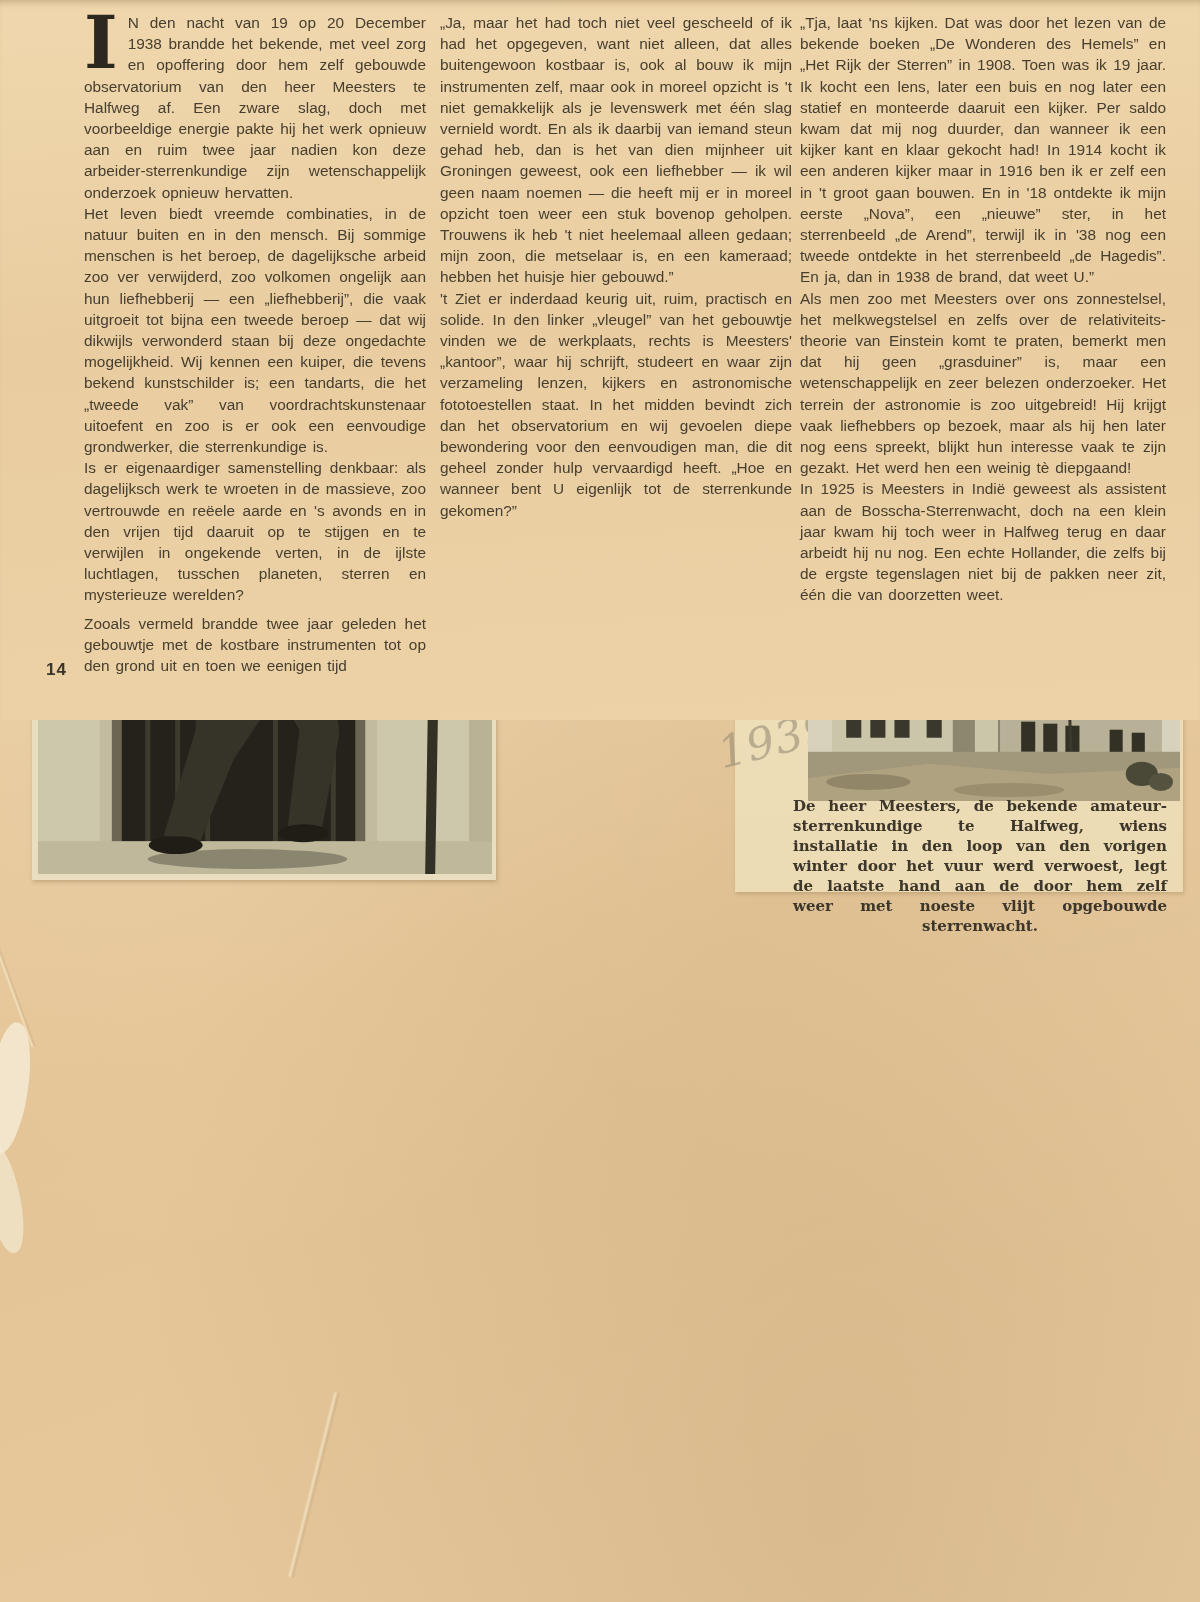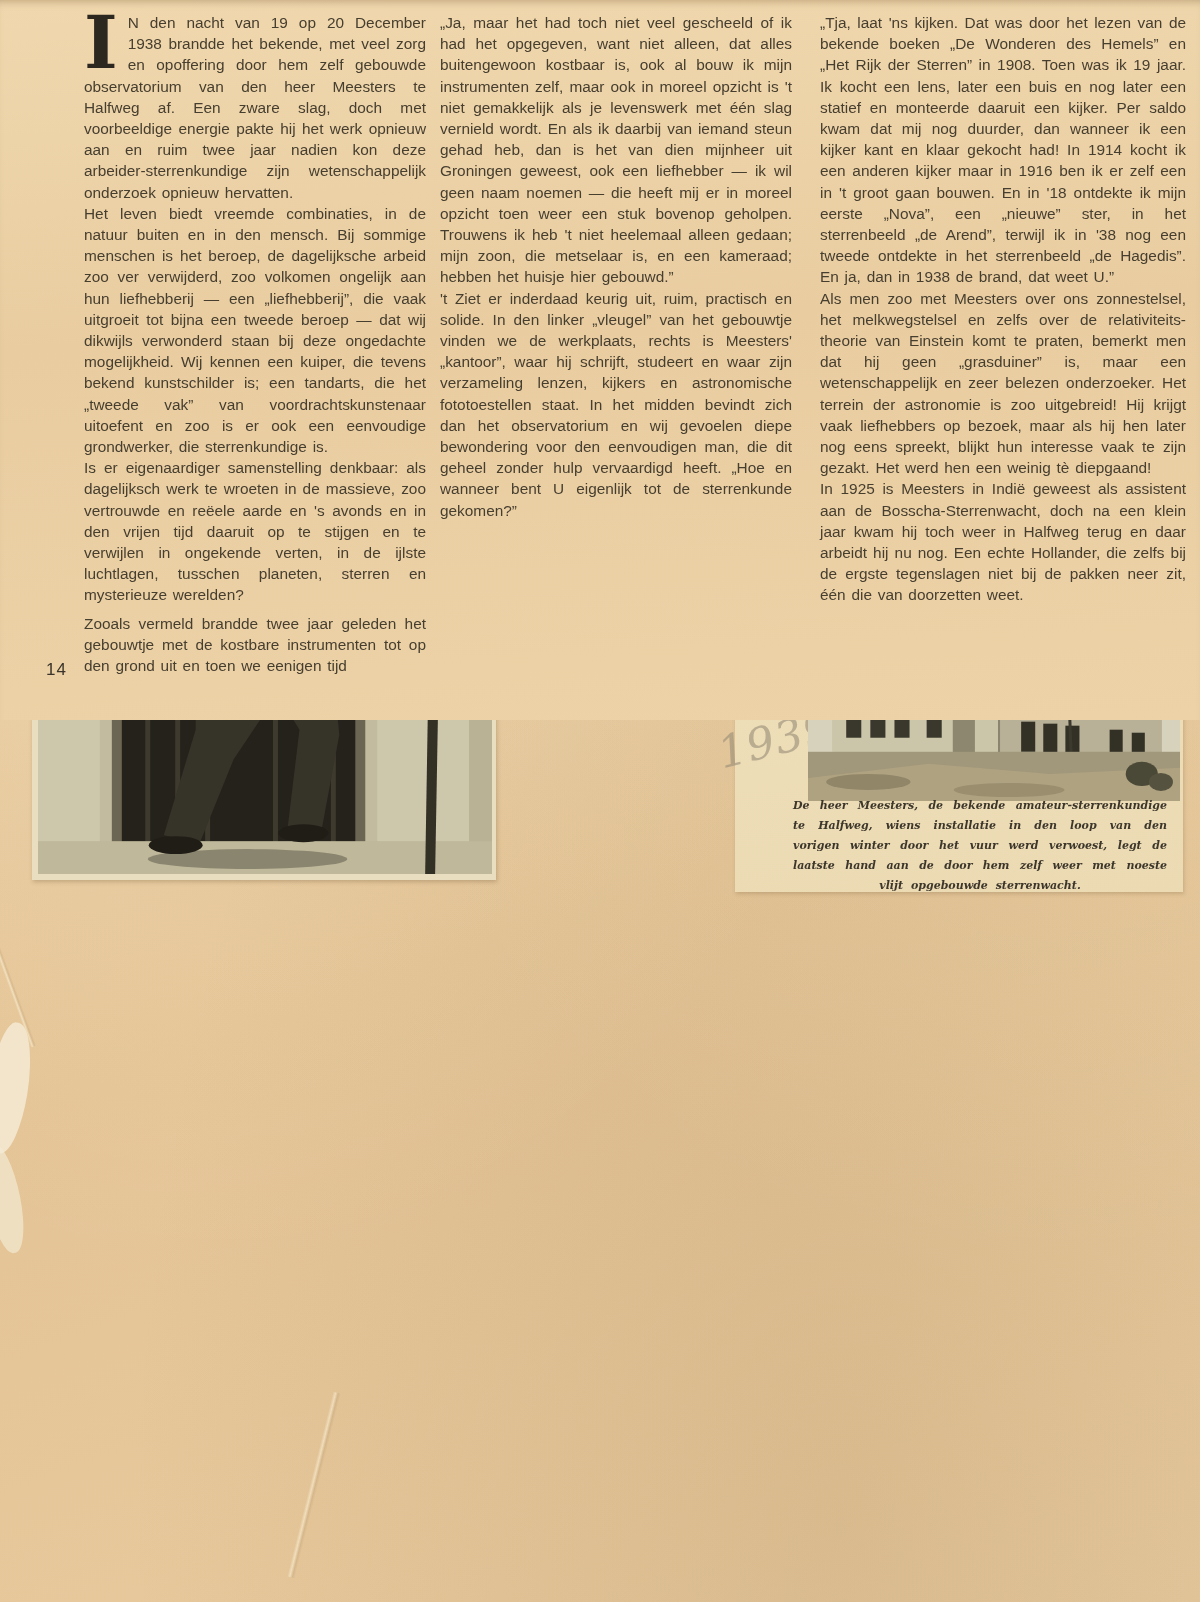--- a/index.html
+++ b/index.html
@@ -55,43 +55,43 @@
   
   .photo2-clip{
     position:absolute;left:735px;top:556px;width:448px;height:336px;
     background:linear-gradient(175deg,#f0e1bc,#ebdab2);
     box-shadow:1px 2px 4px rgba(90,65,30,.2);
   }
   .photo2-img{position:absolute;left:73px;top:9px;width:372px;height:236px;}
   .photo2-img svg{display:block;width:100%;height:100%;}
   .photo2-caption{
     position:absolute;left:58px;top:240px;width:374px;
-    font-family:"DejaVu Serif",serif;font-style:italic;font-weight:600;
-    font-size:11px;line-height:20px;color:#3c362b;
+    font-family:"DejaVu Serif",serif;font-weight:600;
+    font-size:15px;line-height:20px;color:#3c362b;
     text-align:justify;text-align-last:center;word-spacing:4px;
   }
   .hw-year{left:-18px;top:158px;font-size:44px;letter-spacing:1px;transform:rotate(-14deg);color:rgba(150,140,118,.6);}
   
   .col{
     position:absolute;top:12px;
     font-size:15.4px;line-height:21.2px;color:#463e2f;
     text-align:justify;word-spacing:1.5px;
   }
   .col p{margin:0;}
   .col p.gap{margin-top:7px;}
   .col-1{left:84px;width:342px;}
   .col-2{left:440px;width:352px;}
-  .col-3{left:800px;width:366px;margin-left:20px;}
+  .col-3{left:800px;width:366px;}
   .dropcap{
     float:left;font-family:"DejaVu Serif",serif;font-weight:700;
     font-size:72px;line-height:58px;padding:2px 10px 0 0;color:#2c2820;
   }
   .pagenum{
     position:absolute;left:46px;top:660px;
-    font-weight:400;font-size:17px;color:#3a342a;letter-spacing:1px;
+    font-weight:700;font-size:17px;color:#3a342a;letter-spacing:1px;
   }
 </style>
 </head>
 <body>
 
 <div class="page">
 
   <div class="photo1">
     <svg viewBox="0 0 455 845" preserveAspectRatio="none">
 

